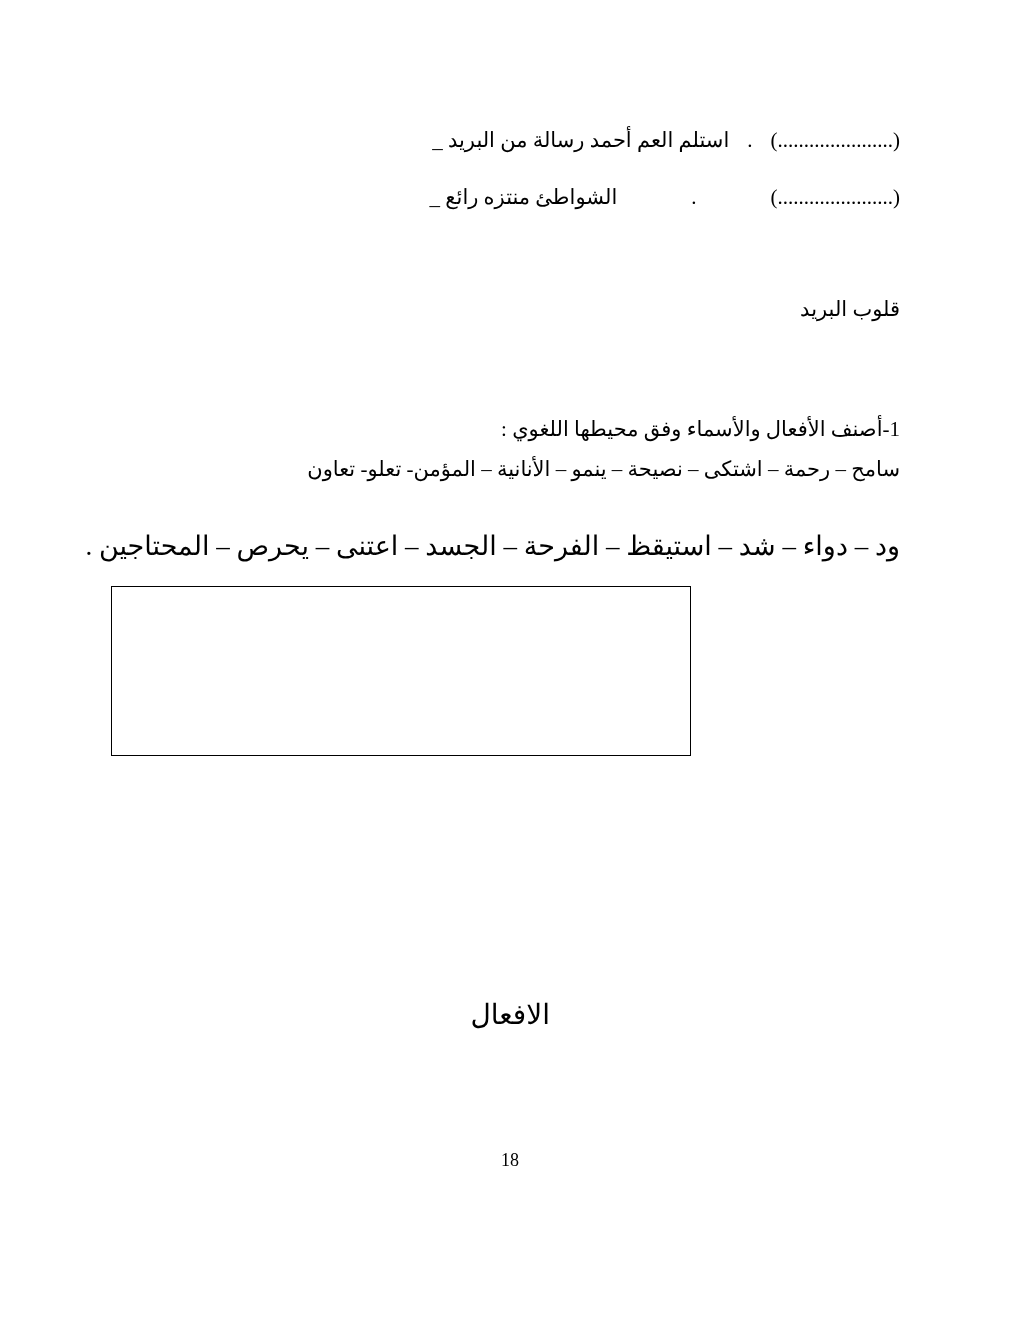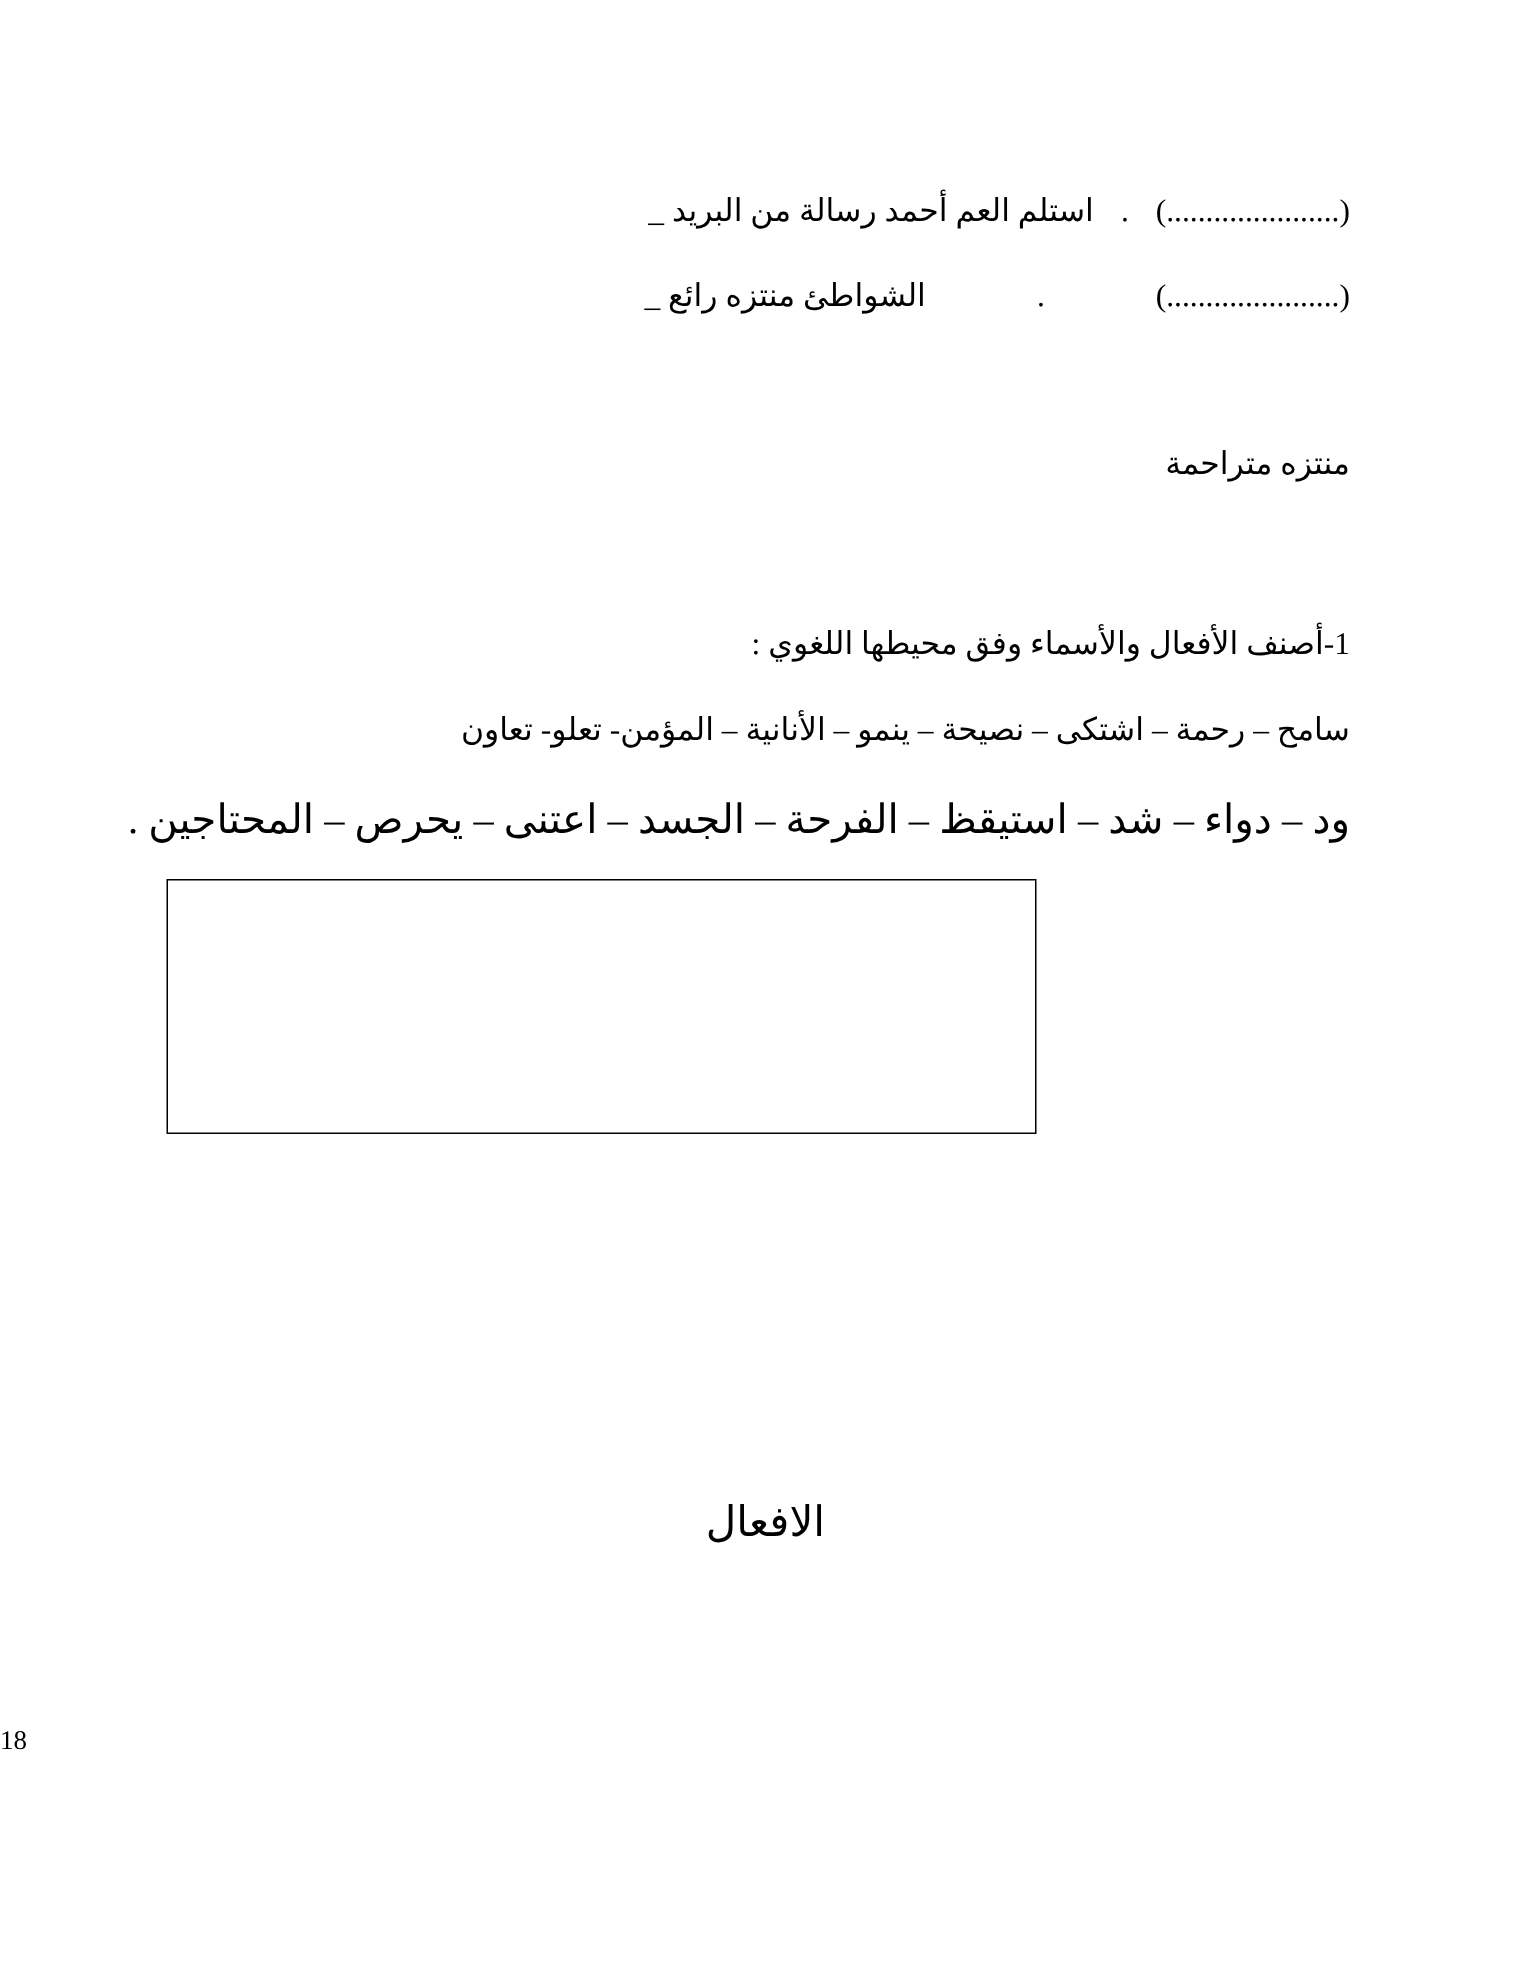--- a/index.html
+++ b/index.html
@@ -39,21 +39,21 @@
     display: inline-block;
     min-width: 120px;
   }
   .gap-wide { display: inline-block; width: 74px; }
   .gap-small { display: inline-block; width: 18px; }
 
   .title-line { top: 295px; right: 120px; font-size: 21px; }
 
   .q-line { top: 415px; right: 120px; font-size: 21px; }
 
-  .words-line-1 { top: 472px; right: 120px; font-size: 21px; }
+  .words-line-1 { top: 455px; right: 120px; font-size: 21px; }
   .words-line-2 { top: 528px; right: 120px; font-size: 27px; }
 
   .answer-box {
     position: absolute;
     top: 586px;
     left: 111px;
     width: 580px;
     height: 170px;
     border: 1px solid #000000;
     box-sizing: border-box;
@@ -67,39 +67,39 @@
     font-size: 28px;
     direction: rtl;
     white-space: nowrap;
   }
 
   .page-number {
     position: absolute;
     top: 1150px;
     left: 0;
     width: 1020px;
-    text-align: left;
+    text-align: center;
     font-size: 18px;
     direction: ltr;
   }
 </style>
 </head>
 <body>
 
 <div class="page">
 
   <div class="line blank-line-1">
     <span class="blank-answer">(......................)</span><span class="gap-small"></span><span>.</span><span class="gap-small"></span><span>استلم العم أحمد رسالة من البريد _</span>
   </div>
 
   <div class="line blank-line-2">
     <span class="blank-answer">(......................)</span><span class="gap-wide"></span><span>.</span><span class="gap-wide"></span><span>الشواطئ منتزه رائع _</span>
   </div>
 
-  <div class="line title-line">منتزه متراحمة</div>
+  <div class="line title-line">قلوب البريد</div>
 
   <div class="line q-line">1-أصنف الأفعال والأسماء وفق محيطها اللغوي :</div>
 
   <div class="line words-line-1">سامح – رحمة – اشتكى – نصيحة – ينمو – الأنانية – المؤمن- تعلو- تعاون</div>
   <div class="line words-line-2">ود – دواء – شد – استيقظ – الفرحة – الجسد – اعتنى – يحرص – المحتاجين .</div>
 
   <div class="answer-box"></div>
 
   <div class="afaal-label">الافعال</div>
 

